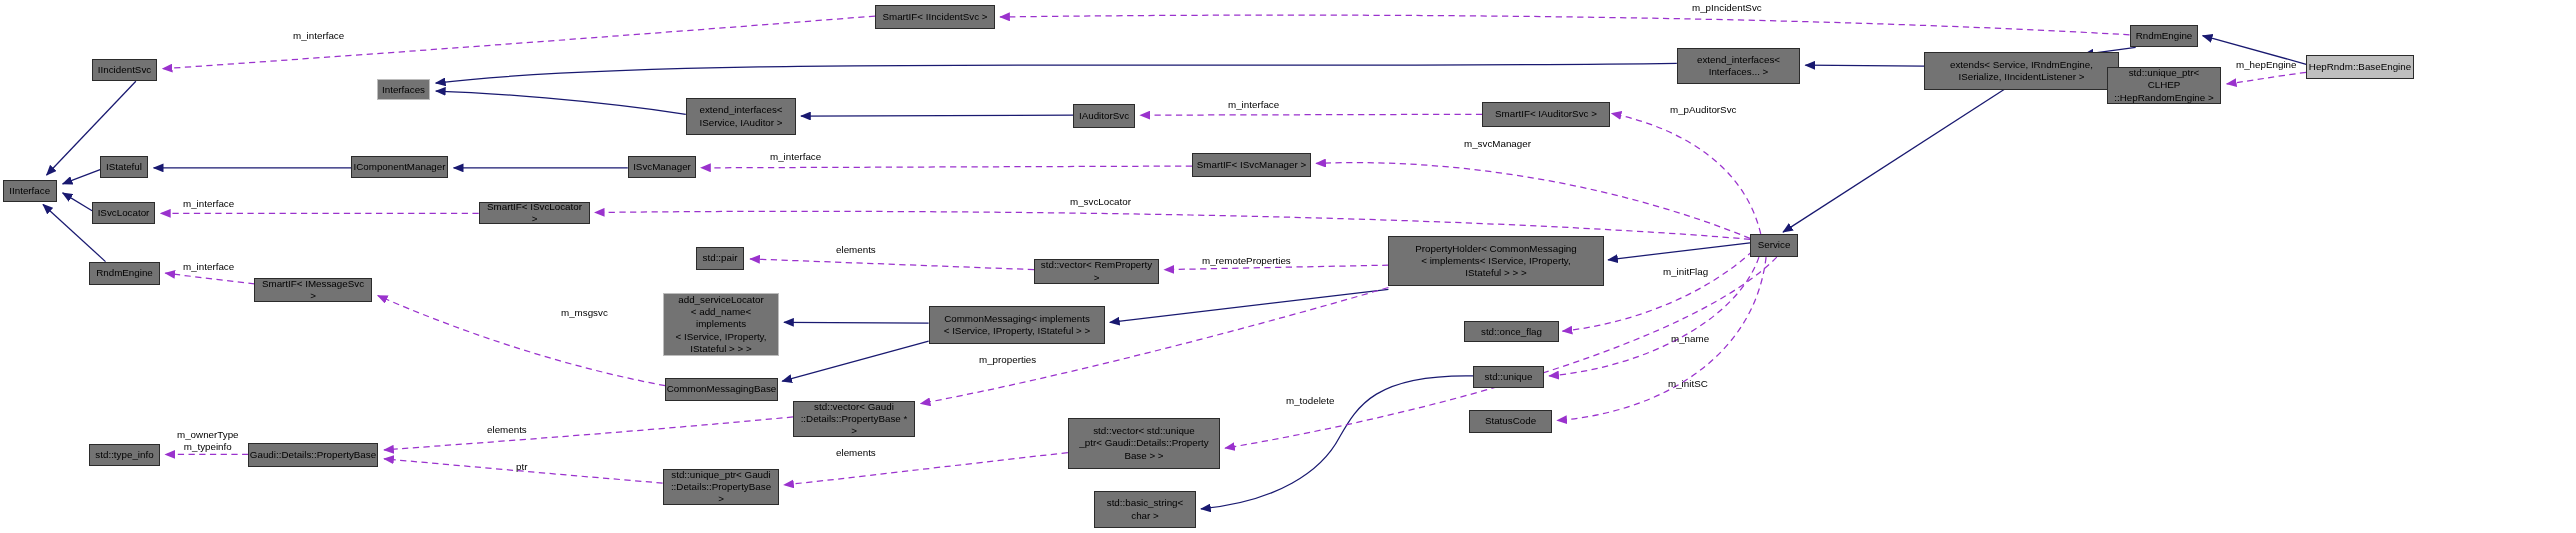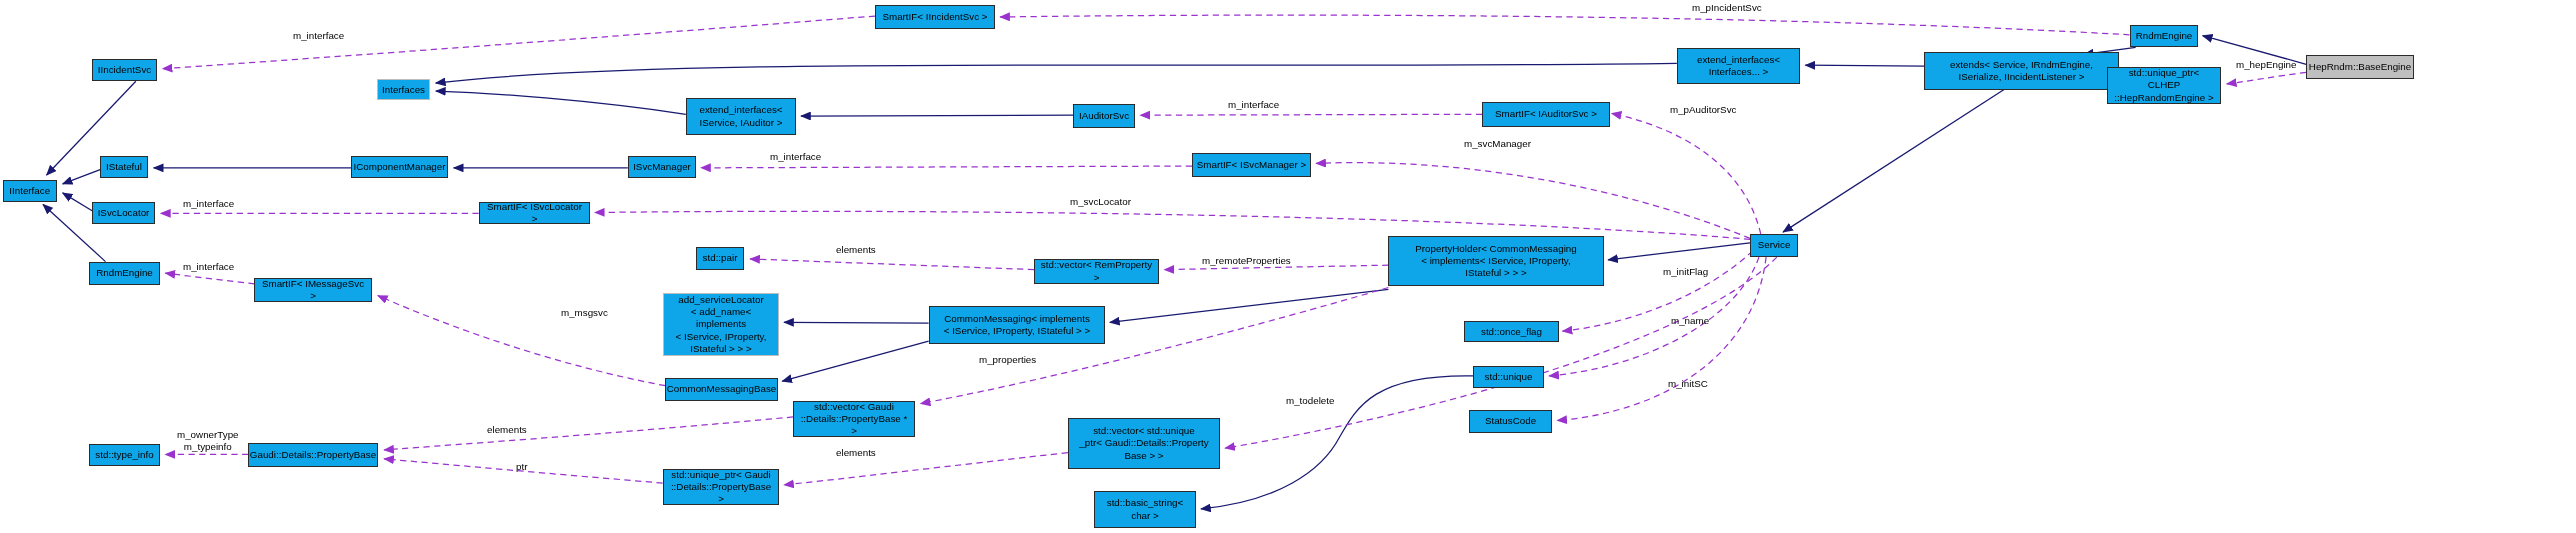--- a/index.html
+++ b/index.html
@@ -7,21 +7,21 @@
     position:relative;width:2576px;height:533px;background:#ffffff;
     font-family:"Liberation Sans", sans-serif;overflow:hidden;
   }
   #edges{position:absolute;left:0;top:0;width:2576px;height:533px;pointer-events:none;}
   .edge{fill:none;stroke-width:1.4px;}
   .edge-solid{stroke:var(--inh,#191970);}
   .edge-dash{stroke:var(--use,#9a32cd);stroke-dasharray:7,5;}
   .node{
     position:absolute;display:flex;align-items:center;justify-content:center;
     text-align:center;white-space:pre-line;
-    background:#0ea5e9;border:0.9px solid var(--border,#2b2b2b);
+    background:#737373;border:0.9px solid var(--border,#2b2b2b);
     font-size:9.8px;line-height:1.25;color:#000;box-sizing:border-box;
     padding:0.9px 3.6px;cursor:pointer;
   }
   .node.truncated{border-color:var(--trunc,#bdbdbd);cursor:default;}
   .node.main{background:var(--hl,#bfbfbf);cursor:default;}
   .elabel{
     position:absolute;font-size:9.8px;color:#000;white-space:pre-line;
     text-align:center;line-height:1.2;
   }
 </style>
@@ -142,21 +142,21 @@
   <div class="elabel" style="left:183px;top:261px">m_interface</div>
   <div class="elabel" style="left:561px;top:307px">m_msgsvc</div>
   <div class="elabel" style="left:770px;top:151px">m_interface</div>
   <div class="elabel" style="left:1228px;top:99px">m_interface</div>
   <div class="elabel" style="left:1464px;top:138px">m_svcManager</div>
   <div class="elabel" style="left:1070px;top:196px">m_svcLocator</div>
   <div class="elabel" style="left:1670px;top:104px">m_pAuditorSvc</div>
   <div class="elabel" style="left:836px;top:244px">elements</div>
   <div class="elabel" style="left:1202px;top:255px">m_remoteProperties</div>
   <div class="elabel" style="left:1663px;top:266px">m_initFlag</div>
-  <div class="elabel" style="left:1671px;top:315px">m_name</div>
+  <div class="elabel" style="left:1671px;top:333px">m_name</div>
   <div class="elabel" style="left:1668px;top:378px">m_initSC</div>
   <div class="elabel" style="left:979px;top:354px">m_properties</div>
   <div class="elabel" style="left:1286px;top:395px">m_todelete</div>
   <div class="elabel" style="left:487px;top:424px">elements</div>
   <div class="elabel" style="left:516px;top:461px">ptr</div>
   <div class="elabel" style="left:177px;top:429px">m_ownerType
 m_typeinfo</div>
   <div class="elabel" style="left:836px;top:447px">elements</div>
 
 </div>

